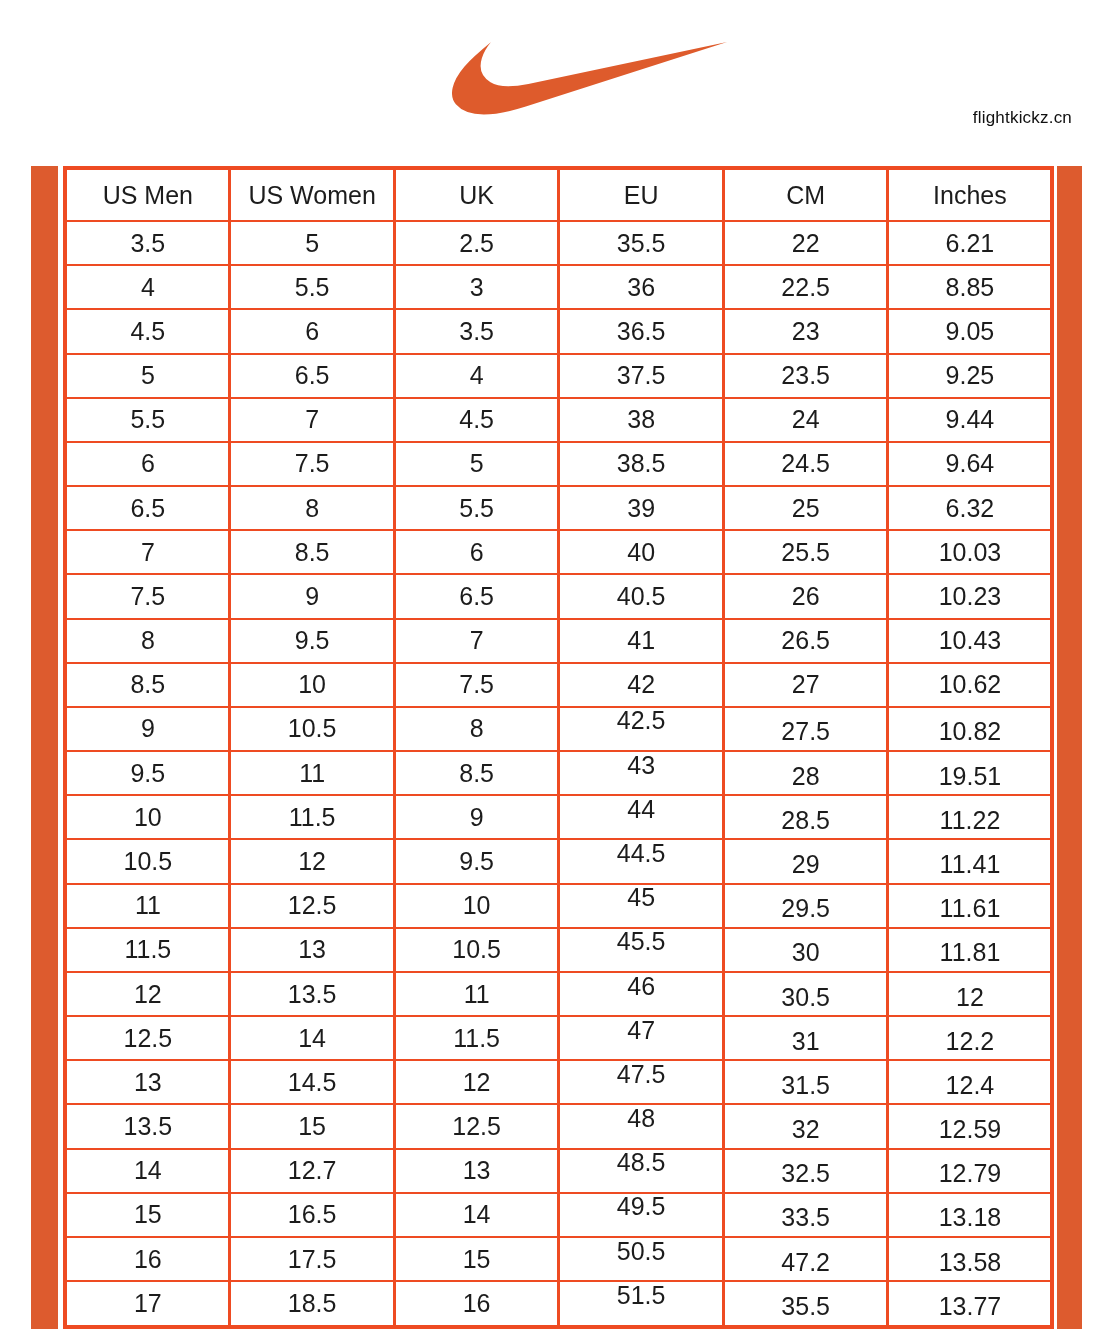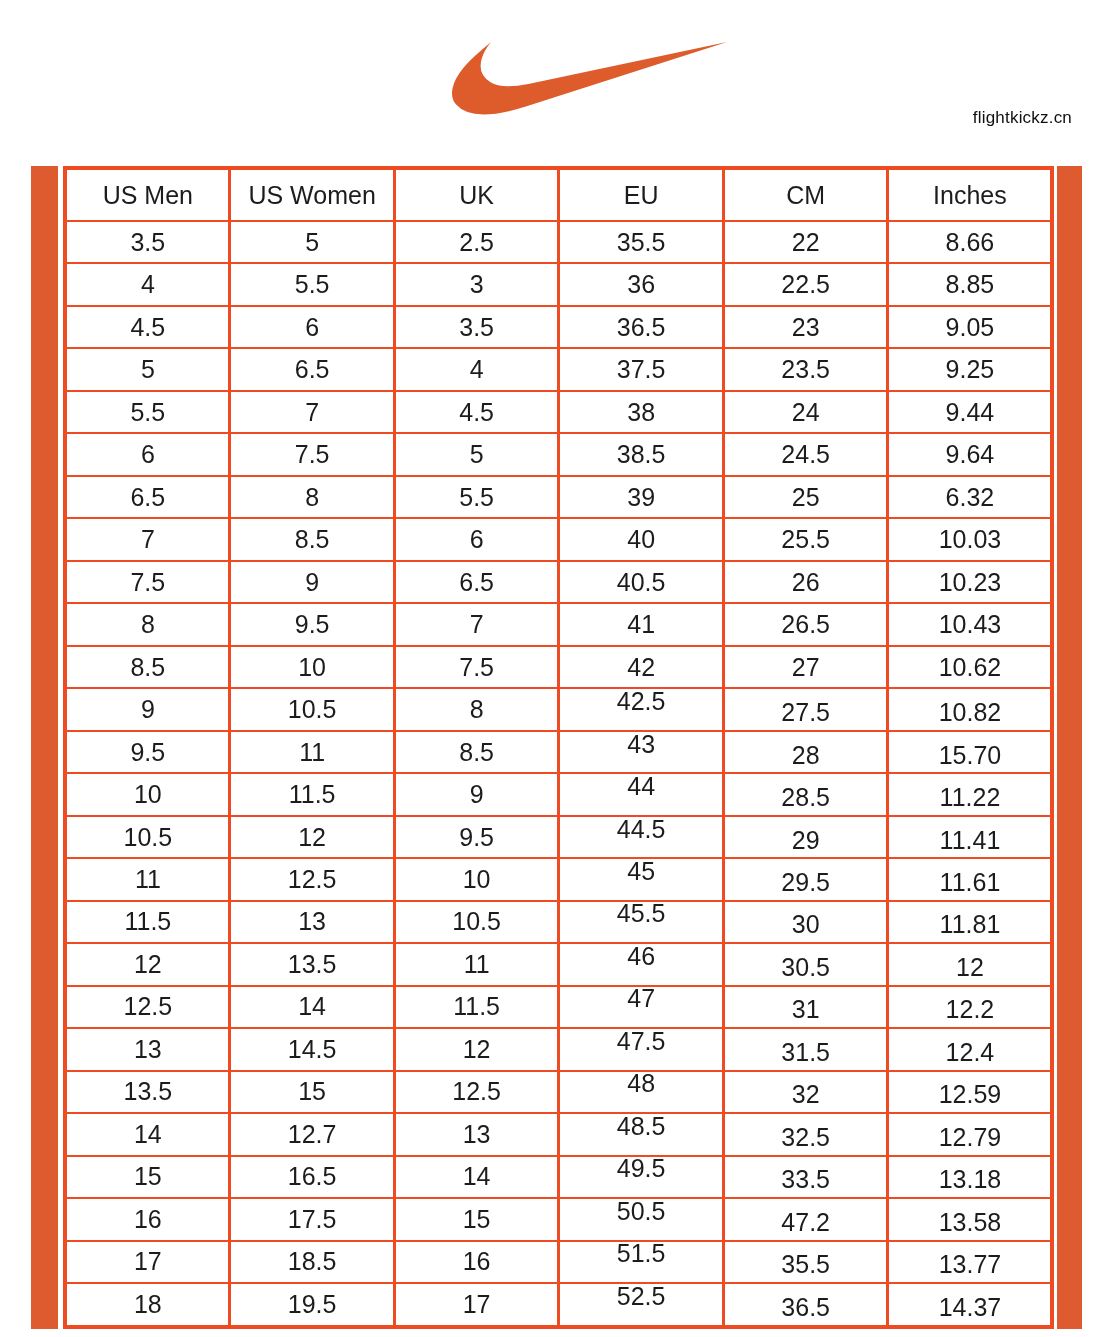--- a/index.html
+++ b/index.html
@@ -77,21 +77,21 @@
           <th>Inches</th>
         </tr>
     </thead>
     <tbody id="table-body">
         <tr>
           <td><span>3.5</span></td>
           <td><span>5</span></td>
           <td><span>2.5</span></td>
           <td><span>35.5</span></td>
           <td><span>22</span></td>
-          <td><span>8.66</span></td>
+          <td><span>6.21</span></td>
         </tr>
         <tr>
           <td><span>4</span></td>
           <td><span>5.5</span></td>
           <td><span>3</span></td>
           <td><span>36</span></td>
           <td><span>22.5</span></td>
           <td><span>8.85</span></td>
         </tr>
         <tr>
@@ -173,21 +173,21 @@
           <td><span>42.5</span></td>
           <td><span>27.5</span></td>
           <td><span>10.82</span></td>
         </tr>
         <tr>
           <td><span>9.5</span></td>
           <td><span>11</span></td>
           <td><span>8.5</span></td>
           <td><span>43</span></td>
           <td><span>28</span></td>
-          <td><span>15.70</span></td>
+          <td><span>19.51</span></td>
         </tr>
         <tr>
           <td><span>10</span></td>
           <td><span>11.5</span></td>
           <td><span>9</span></td>
           <td><span>44</span></td>
           <td><span>28.5</span></td>
           <td><span>11.22</span></td>
         </tr>
         <tr>
@@ -271,24 +271,16 @@
           <td><span>13.58</span></td>
         </tr>
         <tr>
           <td><span>17</span></td>
           <td><span>18.5</span></td>
           <td><span>16</span></td>
           <td><span>51.5</span></td>
           <td><span>35.5</span></td>
           <td><span>13.77</span></td>
         </tr>
-        <tr>
-          <td><span>18</span></td>
-          <td><span>19.5</span></td>
-          <td><span>17</span></td>
-          <td><span>52.5</span></td>
-          <td><span>36.5</span></td>
-          <td><span>14.37</span></td>
-        </tr>
       </tbody>
   </table>
   <div class="side-bar right"></div>
 </div>
 
 </body></html>

